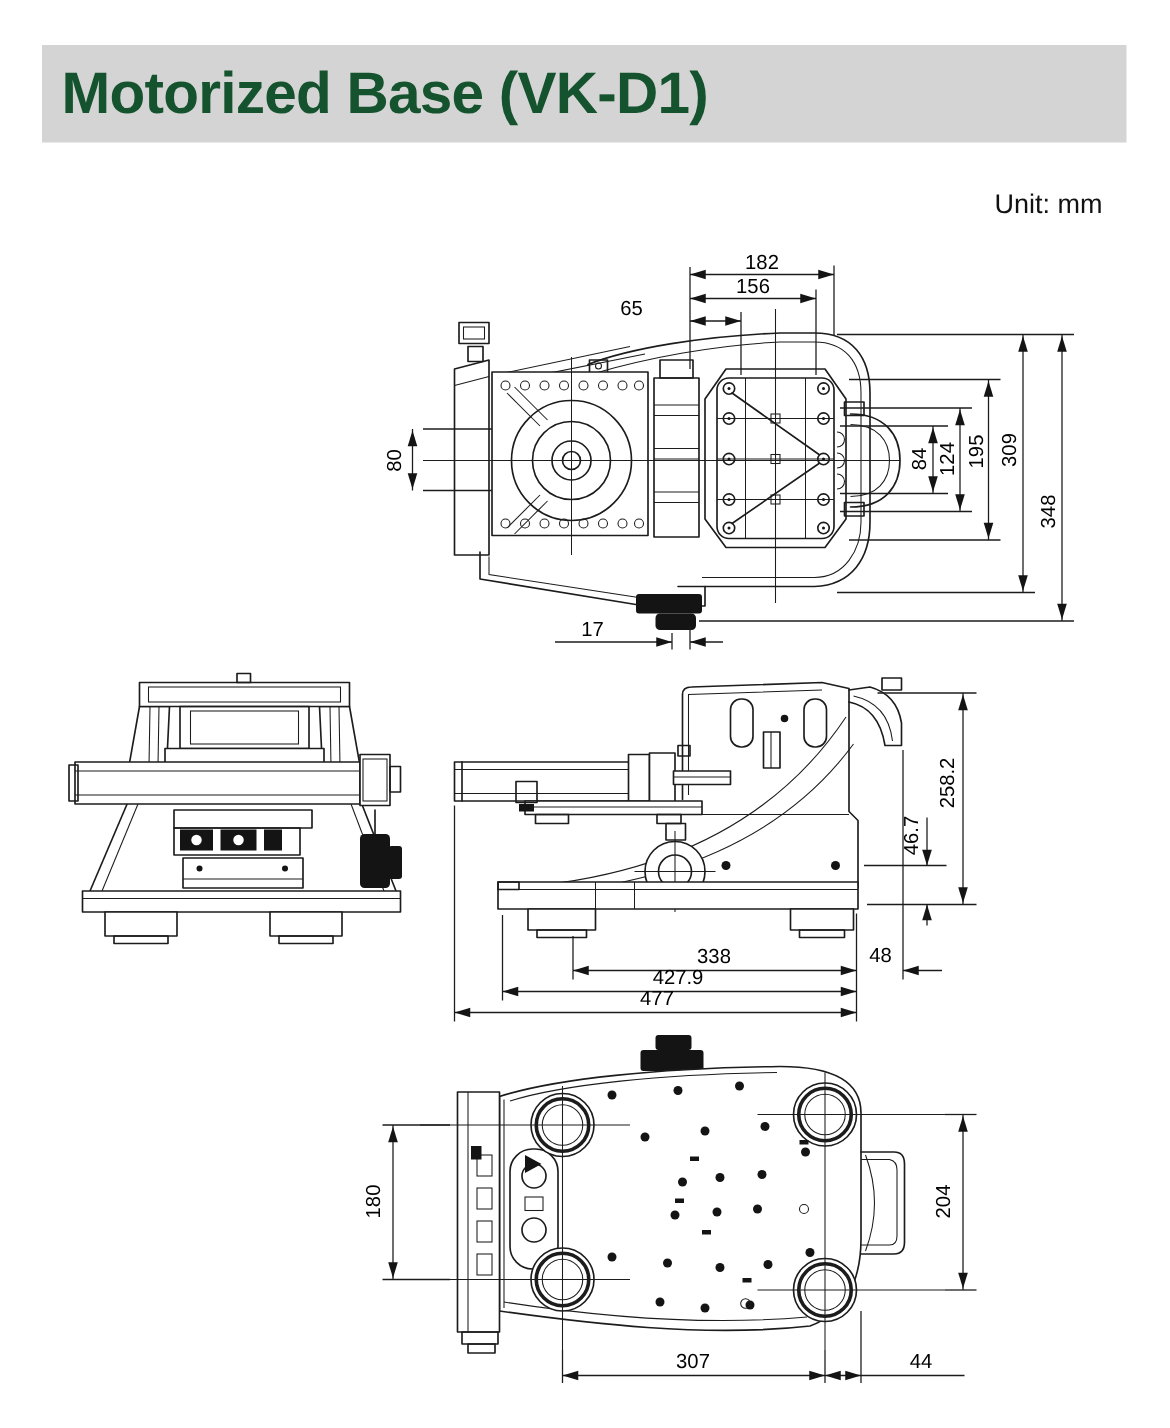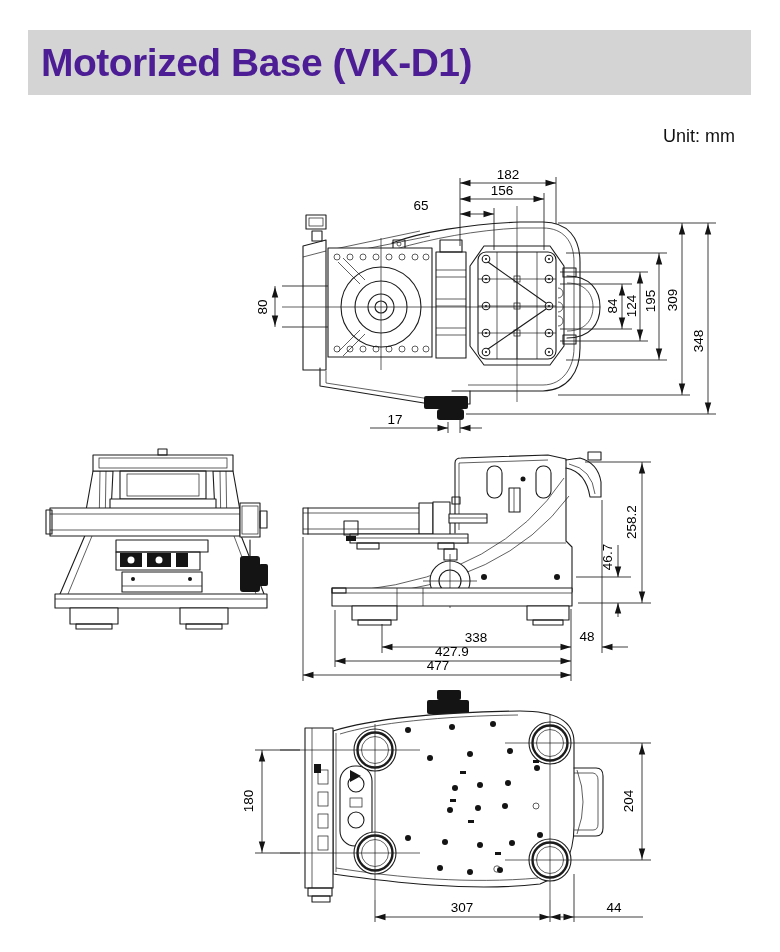--- a/index.html
+++ b/index.html
@@ -1,20 +1,20 @@
 <!DOCTYPE html>
 <html><head>
 <meta charset="utf-8">
 <style>
   html,body{margin:0;padding:0;background:#fff;}
   .page{position:relative;width:780px;height:952px;background:#fff;overflow:hidden;
         font-family:"Liberation Sans",sans-serif;}
   .title-bar{position:absolute;left:28px;top:30px;width:723px;height:65px;background:#d4d4d4;}
   .title-bar h1{margin:0;padding:0 0 0 13px;font-size:39px;line-height:65px;font-weight:bold;
-        color:#4c1d95;letter-spacing:-0.5px;font-family:"Liberation Sans",sans-serif;}
+        color:#14532d;letter-spacing:-0.5px;font-family:"Liberation Sans",sans-serif;}
   .unit-label{position:absolute;top:126px;right:45px;font-size:18px;color:#111;text-align:center;}
   svg.drawing{position:absolute;left:0;top:0;}
   .m{fill:none;stroke:#1c1c1c;stroke-width:1.1;stroke-linecap:round;stroke-linejoin:round;}
   .mw{fill:#fff;stroke:#1c1c1c;stroke-width:1.1;stroke-linejoin:round;}
   .t{fill:none;stroke:#1c1c1c;stroke-width:0.7;}
   .dl{fill:none;stroke:#1c1c1c;stroke-width:0.85;}
   .f{fill:#141414;stroke:none;}
   .dim{font-size:13.5px;font-family:"Liberation Sans",sans-serif;fill:#000;text-anchor:middle;}
 </style>
 </head>

